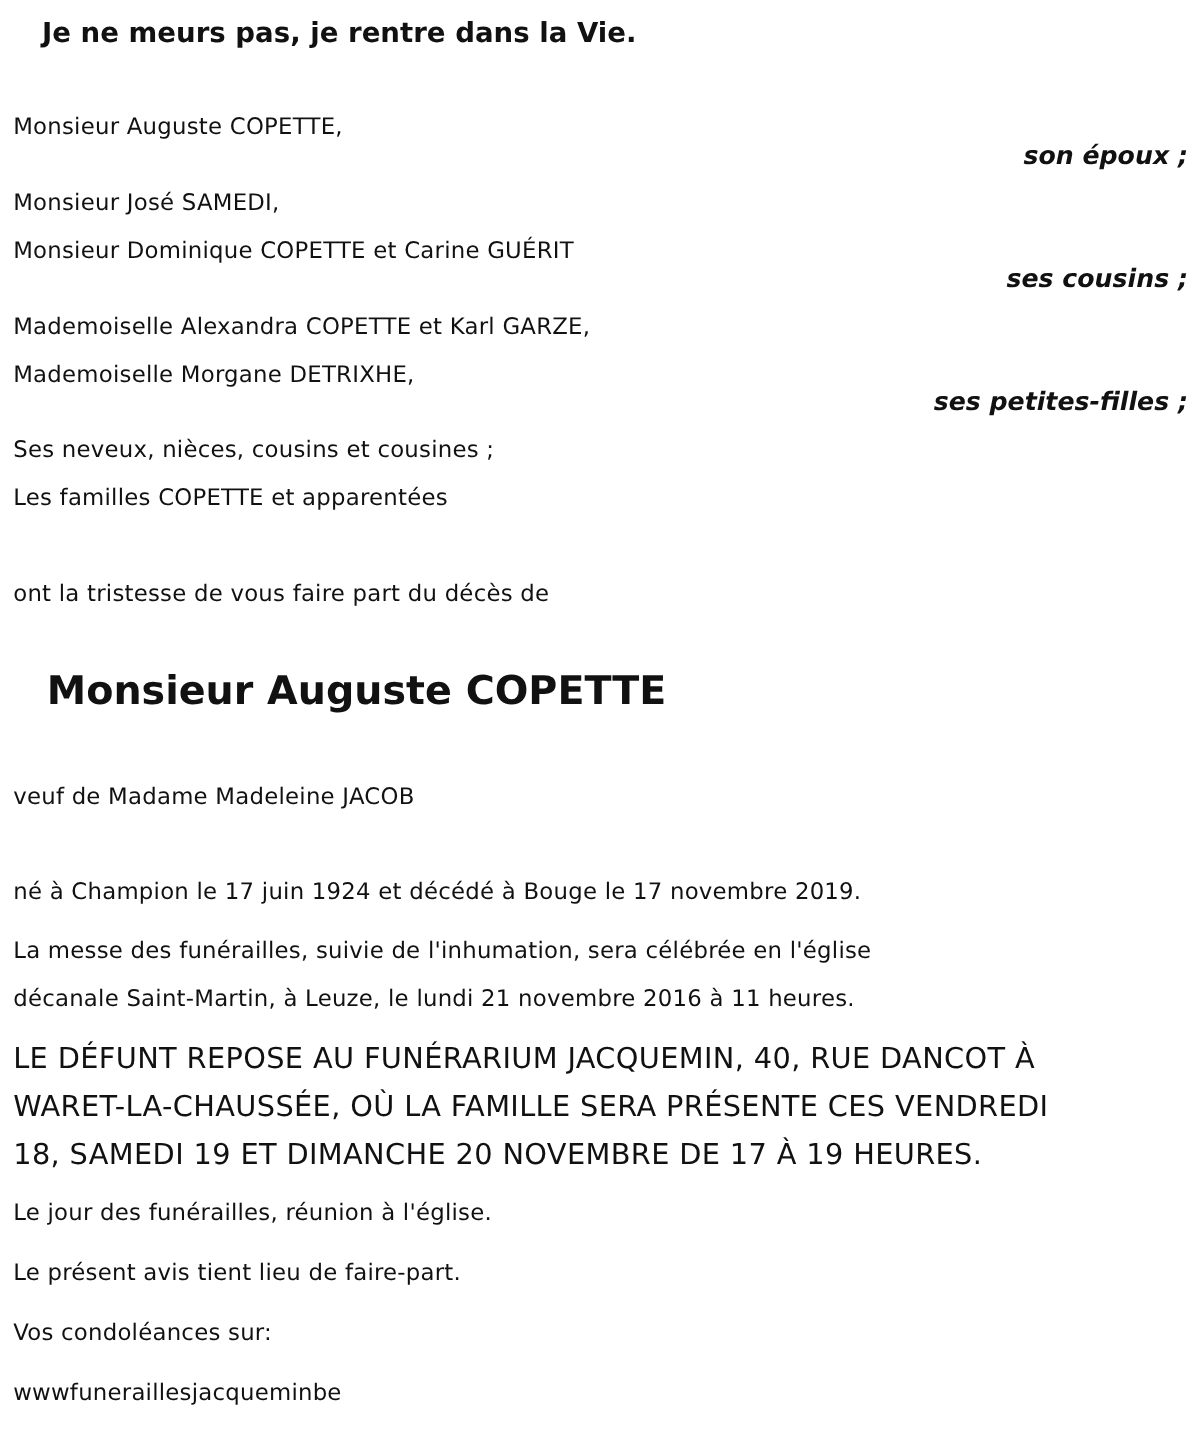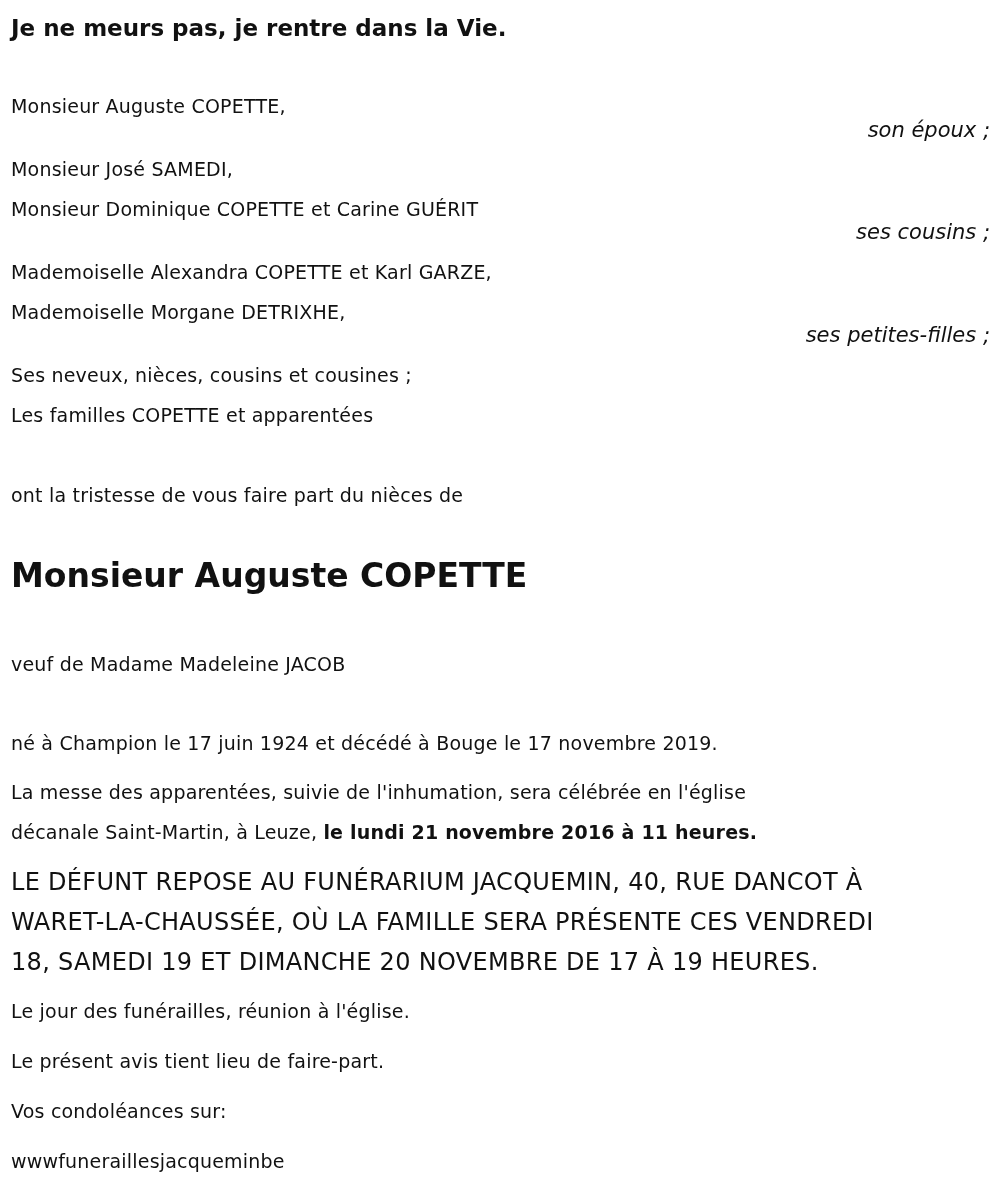--- a/index.html
+++ b/index.html
@@ -2,24 +2,24 @@
 <html><head>
 <meta charset="utf-8">
 <style>
   html, body { margin: 0; padding: 0; background: #ffffff; }
   body {
     width: 1000px; height: 1195px; position: relative; overflow: hidden;
     font-family: "DejaVu Sans", "Liberation Sans", sans-serif;
     color: #111111;
   }
   .line { position: absolute; left: 11px; white-space: nowrap; font-size: 19px; line-height: 28px; letter-spacing: 0.2px; }
-  .bold { font-weight: bold; }
-  .motto { top: 14px; font-size: 23px; font-weight: bold; letter-spacing: 0; }
-  .role { position: absolute; right: 10px; font-style: italic; font-size: 21px; line-height: 26px; white-space: nowrap; text-align: right; }
-  .name-title { font-size: 33px; line-height: 40px; font-weight: bold; letter-spacing: 0; }
+  .bold { font-weight: normal; }
+  .motto { top: 14px; font-size: 23px; font-weight: bold; letter-spacing: 0; margin-left: 24px; }
+  .role { position: absolute; right: 10px; font-style: italic; font-size: 21px; line-height: 26px; white-space: nowrap; text-align: right; font-weight: bold; }
+  .name-title { font-size: 33px; line-height: 40px; font-weight: bold; letter-spacing: 0; margin-left: 28px; }
   .caps { font-weight: normal; font-size: 24px; letter-spacing: 0.3px; }
 </style>
 </head>
 <body>
 
 <div>
 
   <div class="line motto">Je ne meurs pas, je rentre dans la Vie.</div>
 
   <div class="line" style="top:92px">Monsieur Auguste COPETTE,</div>
@@ -29,29 +29,29 @@
   <div class="line" style="top:195px">Monsieur Dominique COPETTE et Carine GUÉRIT</div>
   <div class="role" style="top:219px">ses cousins ;</div>
 
   <div class="line" style="top:258px">Mademoiselle Alexandra COPETTE et Karl GARZE,</div>
   <div class="line" style="top:298px">Mademoiselle Morgane DETRIXHE,</div>
   <div class="role" style="top:322px">ses petites-filles ;</div>
 
   <div class="line" style="top:361px">Ses neveux, nièces, cousins et cousines ;</div>
   <div class="line" style="top:401px">Les familles COPETTE et apparentées</div>
 
-  <div class="line" style="top:481px">ont la tristesse de vous faire part du nièces de</div>
+  <div class="line" style="top:481px">ont la tristesse de vous faire part du décès de</div>
 
   <div class="line name-title" style="top:556px">Monsieur Auguste COPETTE</div>
 
   <div class="line" style="top:650px">veuf de Madame Madeleine JACOB</div>
 
   <div class="line" style="top:729px">né à Champion le 17 juin 1924 et décédé à Bouge le 17 novembre 2019.</div>
 
-  <div class="line" style="top:778px">La messe des apparentées, suivie de l'inhumation, sera célébrée en l'église</div>
+  <div class="line" style="top:778px">La messe des funérailles, suivie de l'inhumation, sera célébrée en l'église</div>
   <div class="line" style="top:818px">
     <span>décanale Saint-Martin, à Leuze, </span><span class="bold">le lundi 21 novembre 2016 à 11 heures.</span>
   </div>
 
   <div class="line caps" style="top:868px">LE DÉFUNT REPOSE AU FUNÉRARIUM JACQUEMIN, 40, RUE DANCOT À</div>
   <div class="line caps" style="top:908px">WARET-LA-CHAUSSÉE, OÙ LA FAMILLE SERA PRÉSENTE CES VENDREDI</div>
   <div class="line caps" style="top:948px">18, SAMEDI 19 ET DIMANCHE 20 NOVEMBRE DE 17 À 19 HEURES.</div>
 
   <div class="line" style="top:997px">Le jour des funérailles, réunion à l'église.</div>
   <div class="line" style="top:1047px">Le présent avis tient lieu de faire-part.</div>

